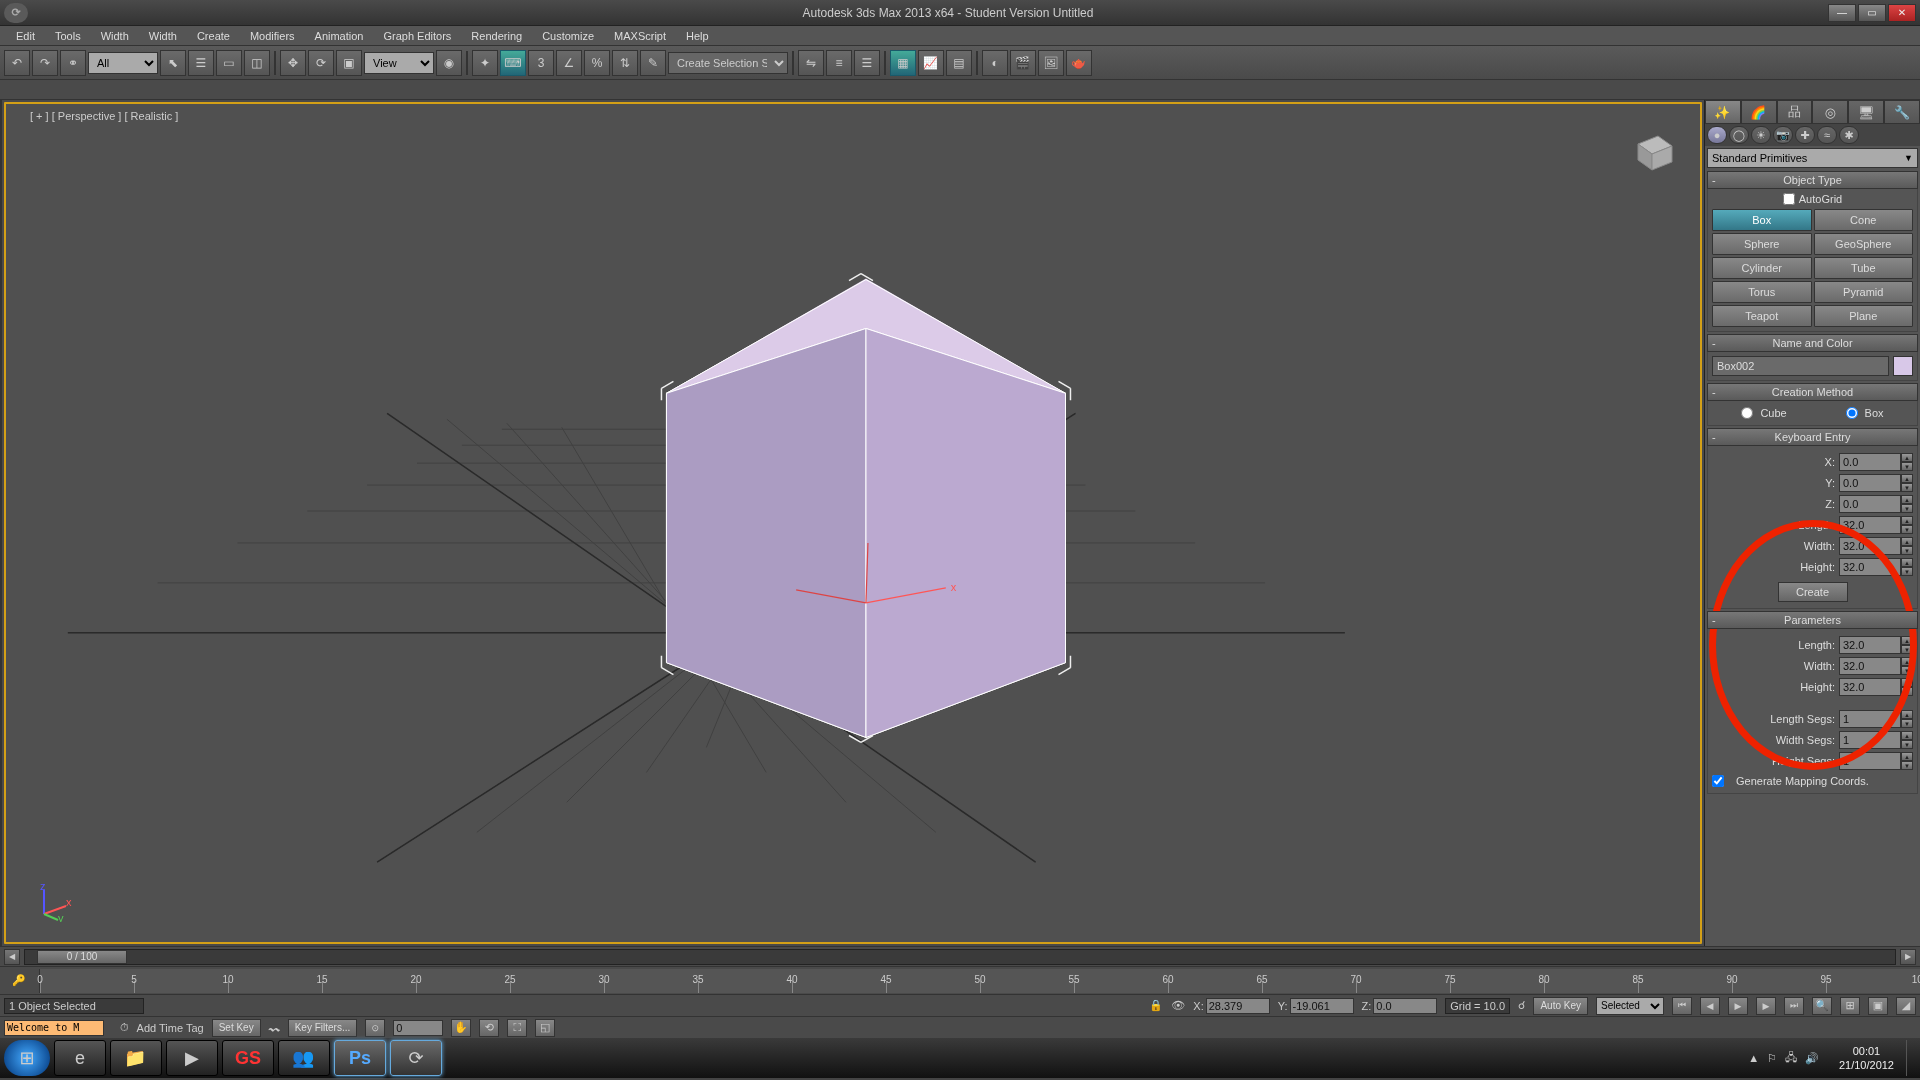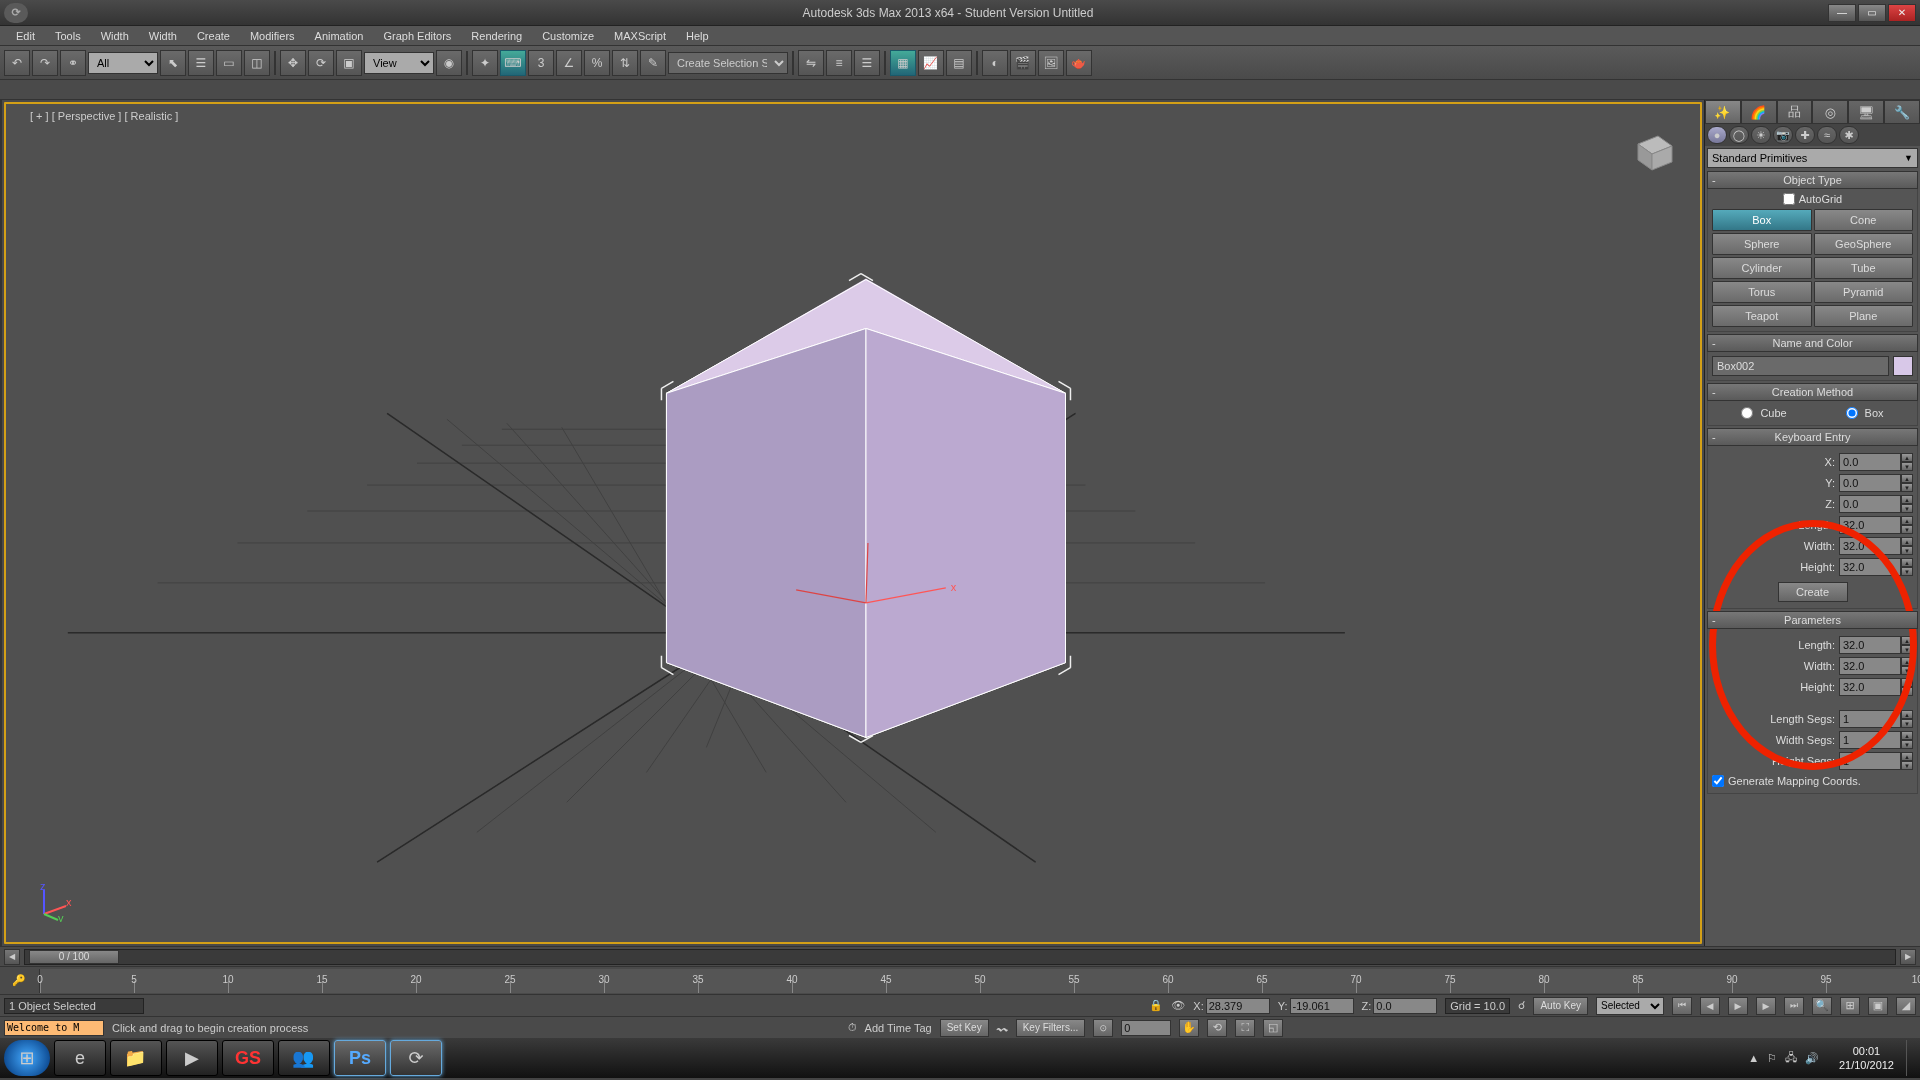--- a/index.html
+++ b/index.html
@@ -70,28 +70,28 @@
 .paramrow .plabel { color:#ddd; text-align:right; }
 .spinner { display:flex;align-items:center; }
 .spinner input { width:62px; height:18px; background:#888; border:1px solid #333; color:#111; padding:0 3px; font-size:11px; }
 .spinner .spinbtns { display:flex;flex-direction:column; }
 .spinner .sb { width:12px;height:9px;background:linear-gradient(#999,#666);border:1px solid #333;font-size:6px;display:flex;align-items:center;justify-content:center;color:#222;cursor:pointer; }
 
 .createbtn { display:block;margin:6px auto 2px;width:70px;height:20px;background:linear-gradient(#888,#666);border:1px solid #333;color:#ddd;cursor:pointer;font-size:11px; }
 
 .redcircle { position:absolute; border:7px solid #e20; border-radius:50%/50%; pointer-events:none; }
 
-.checkrow { display:flex;align-items:center;gap:4px;color:#ddd;padding:2px 0; }
+.checkrow { display:flex;align-items:center;gap:12px;color:#ddd;padding:2px 0; }
 .checkrow input { width:12px;height:12px; }
 
 
 .timeslider { height: 20px; background:#4a4a4a; display:flex;align-items:center;padding:0 4px;gap:4px;border-top:1px solid #333; }
 .timeslider .tsarr { width:16px;height:16px;background:linear-gradient(#777,#555);border:1px solid #333;display:flex;align-items:center;justify-content:center;cursor:pointer;font-size:8px; }
 .timeslider .tsslot { flex:1;height:16px;background:#3a3a3a;border:1px solid #222;position:relative; }
-.timeslider .tsthumb { position:absolute;left:4px;top:0;width:90px;height:14px;background:linear-gradient(#888,#666);border:1px solid #333;display:flex;align-items:center;justify-content:center;color:#ddd;font-size:10px; }
+.timeslider .tsthumb { position:absolute;left:12px;top:0;width:90px;height:14px;background:linear-gradient(#888,#666);border:1px solid #333;display:flex;align-items:center;justify-content:center;color:#ddd;font-size:10px; }
 
 .trackbar { height:28px;background:#4a4a4a;display:flex;align-items:center;border-top:1px solid #333; }
 .trackbar .tbicon { width:40px;height:24px;display:flex;align-items:center;justify-content:center;border-right:1px solid #333; }
 .trackbar .ruler { flex:1;position:relative;height:24px;background:#555; }
 .trackbar .tick { position:absolute;bottom:0;width:1px;height:8px;background:#888; }
 .trackbar .ticklabel { position:absolute;bottom:8px;font-size:10px;color:#ccc;transform:translateX(-50%); }
 
 .statusrow { height:22px;background:#4a4a4a;display:flex;align-items:center;padding:0 4px;gap:8px;border-top:1px solid #333;font-size:11px;color:#ccc; }
 .statusrow .sbox { background:#3a3a3a;border:1px solid #222;padding:1px 4px;height:16px;display:flex;align-items:center; }
 .statusrow .spacer { flex:1; }
@@ -577,21 +577,20 @@
   <div class="playbtn">▶</div>
   <div class="playbtn">⏭</div>
   <div class="navbtn">🔍</div>
   <div class="navbtn">⊞</div>
   <div class="navbtn">▣</div>
   <div class="navbtn">◢</div>
 </div>
 
 <div class="statusrow2">
   <input class="promptbox" value="Welcome to M" style="">
-  <div class="sbox" style="flex:0 0 720px">Click and drag to begin creation process</div>
   <div class="spacer"></div>
   <span>⏱</span>
   <div class="sbox">Add Time Tag</div>
   <div class="animbtn">Set Key</div>
   <span>〰</span>
   <div class="animbtn">Key Filters...</div>
   <div class="playbtn">⊙</div>
   <input class="framebox" value="0" style="">
   <div class="navbtn">✋</div>
   <div class="navbtn">⟲</div>

